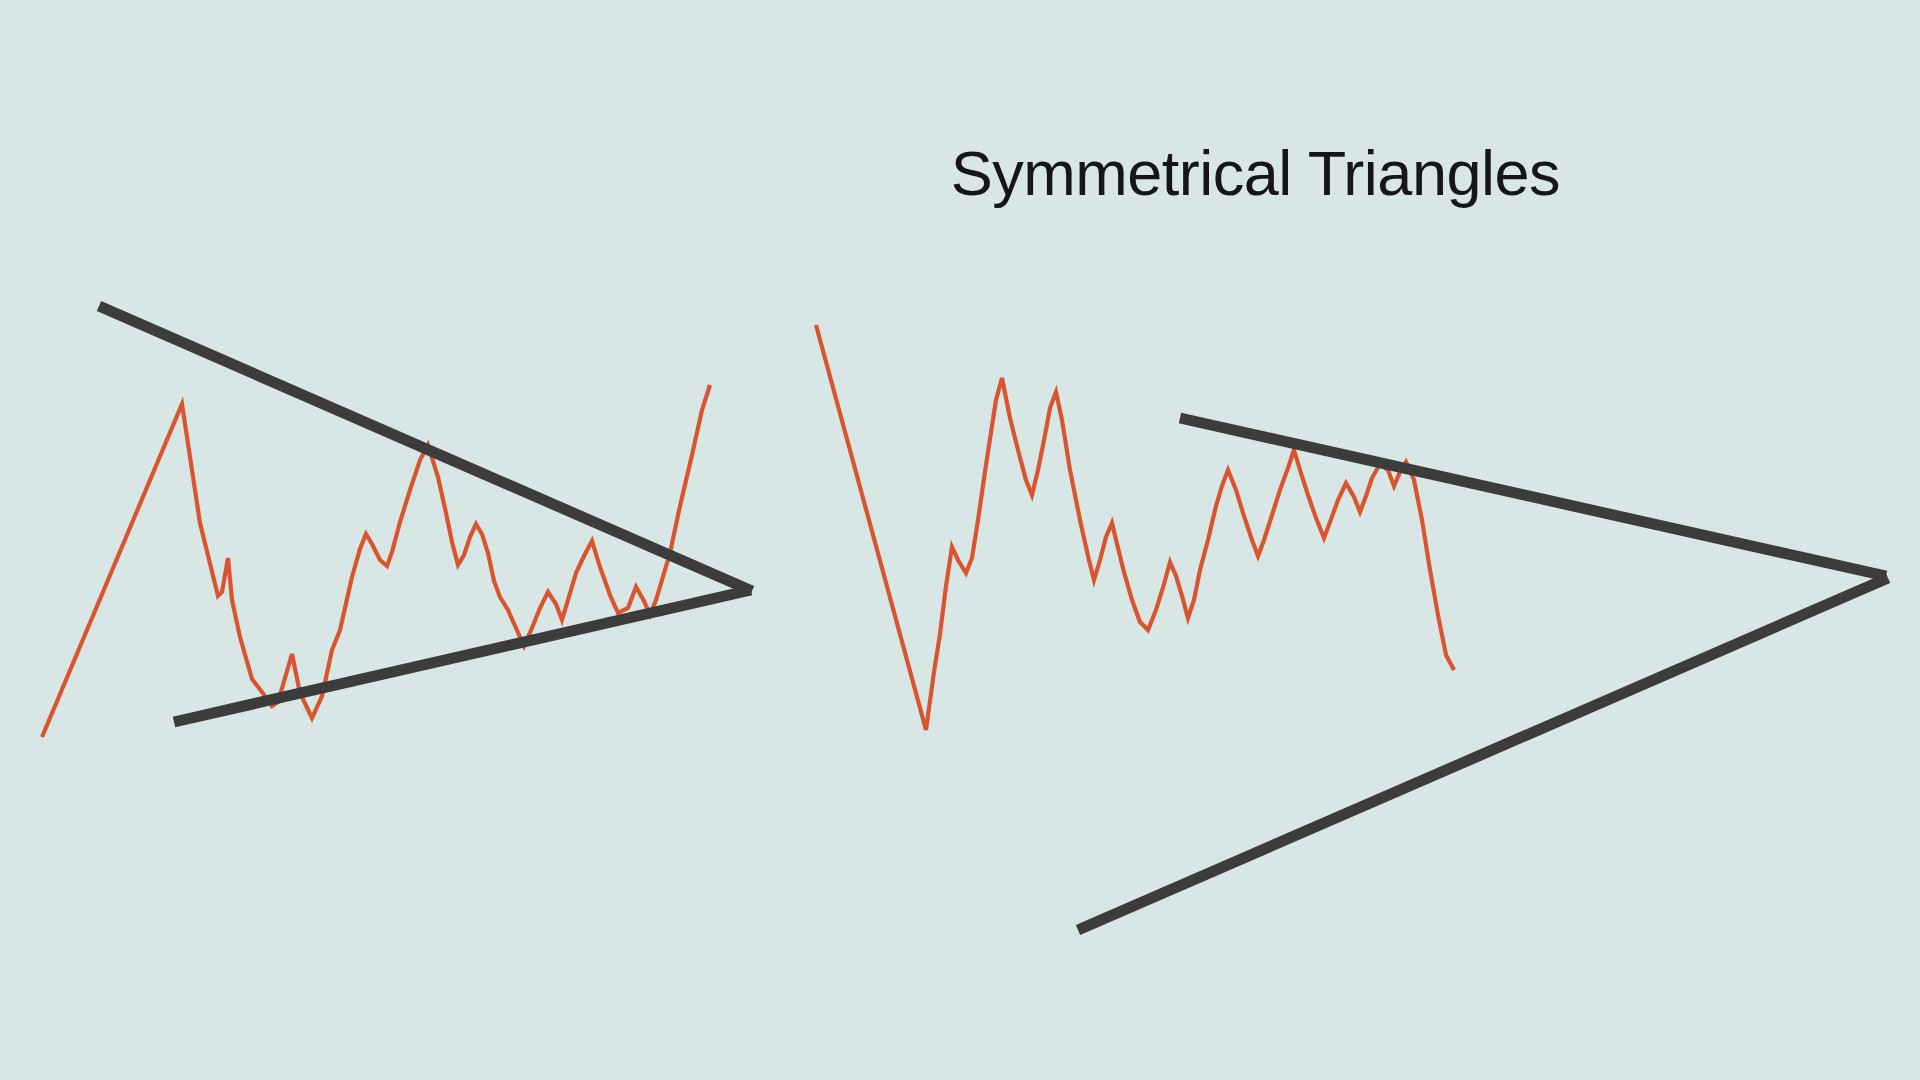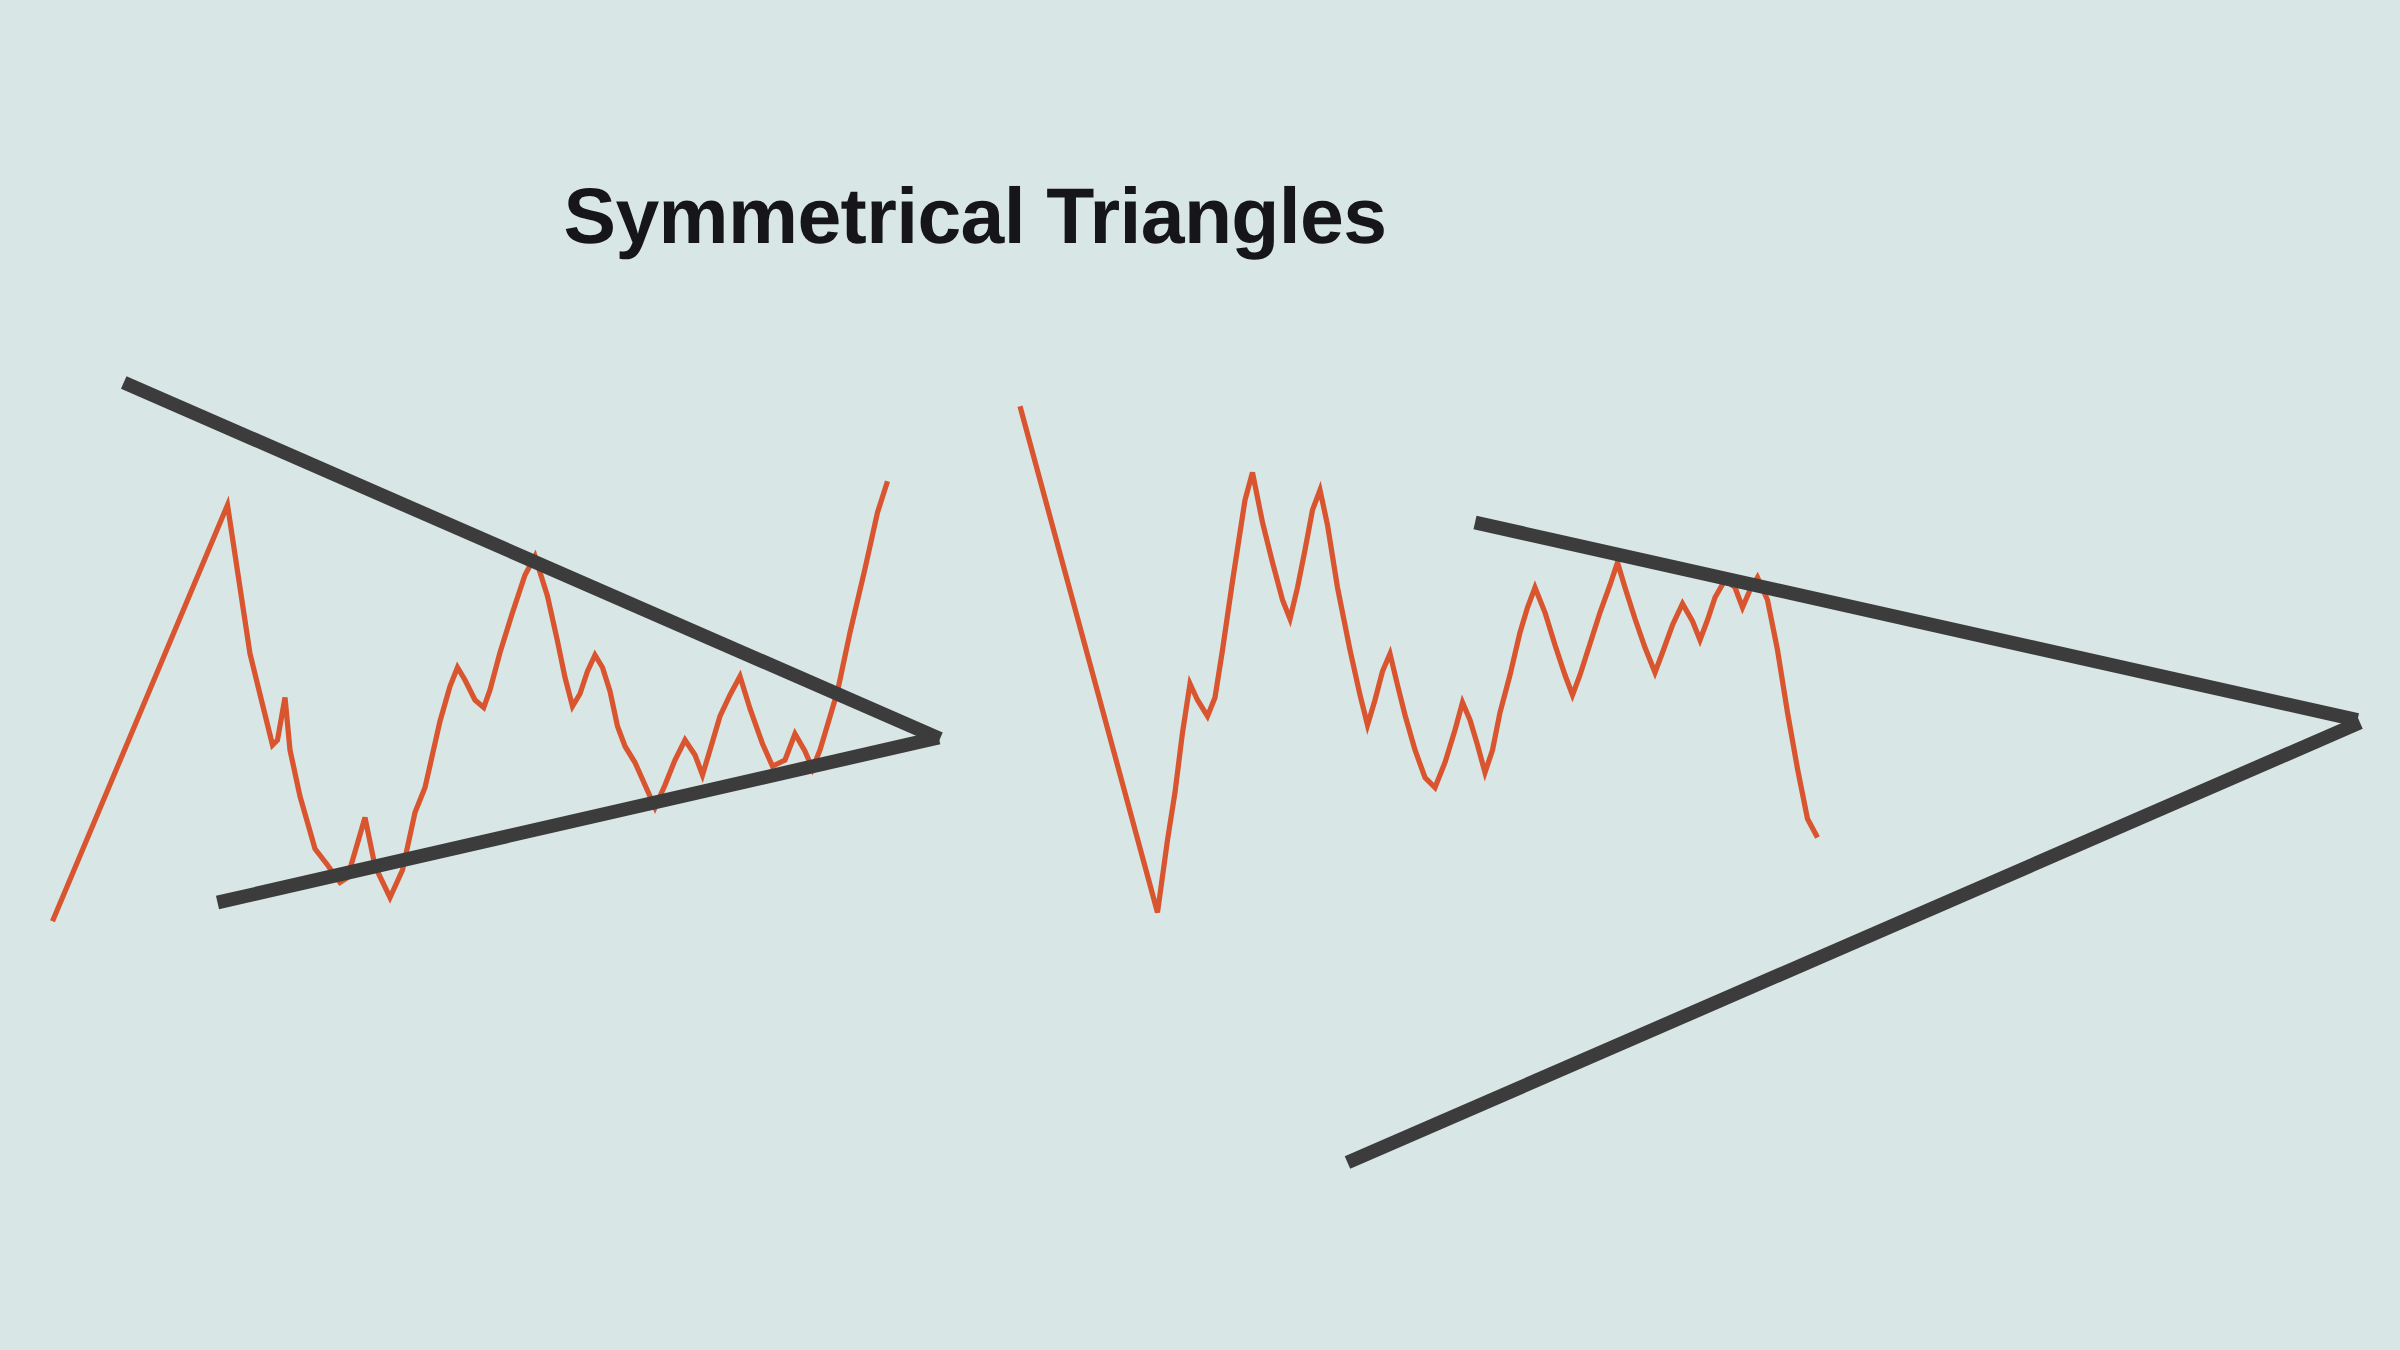--- a/index.html
+++ b/index.html
@@ -16,24 +16,24 @@
     position: relative;
     width: 1920px;
     height: 1080px;
     background: #d8e7e5;
   }
   #figure-title {
     position: absolute;
     left: 0;
     top: 140px;
     width: 1560px;
-    text-align: center;
+    text-align: right;
     font-family: "Liberation Sans", sans-serif;
     font-size: 63px;
-    font-weight: bold;
+    font-weight: normal;
     letter-spacing: -0.5px;
     color: #16161a;
     line-height: 1.05;
     white-space: nowrap;
   }
   #chart-svg {
     position: absolute;
     left: 0; top: 0;
     width: 1920px;
     height: 1080px;

